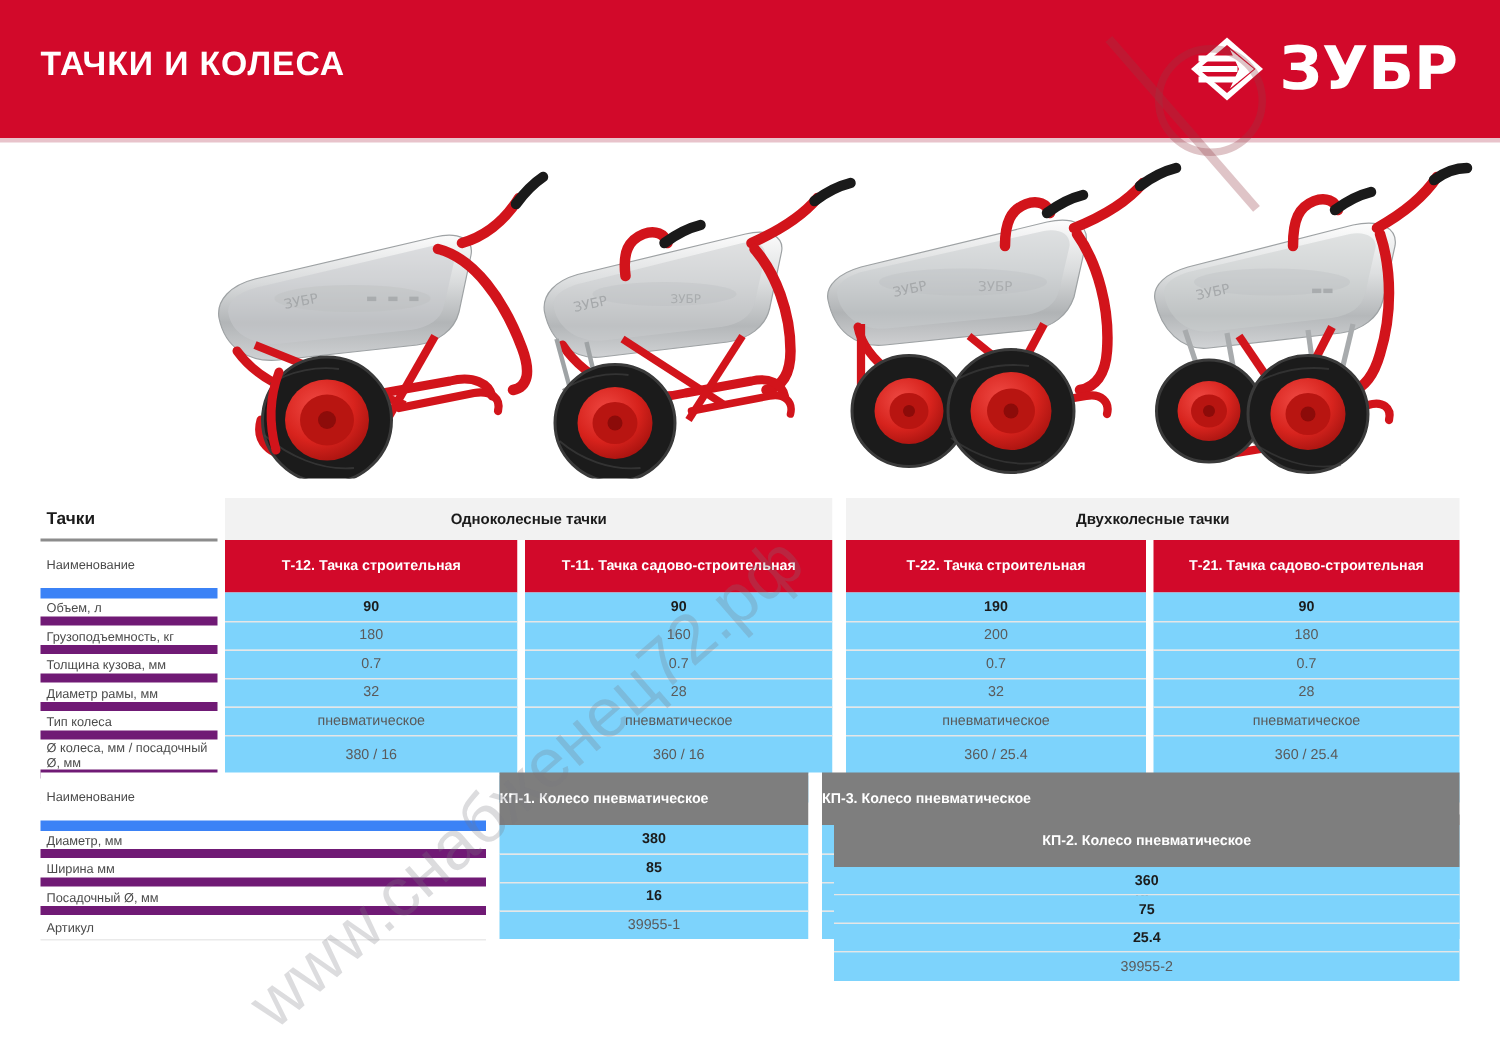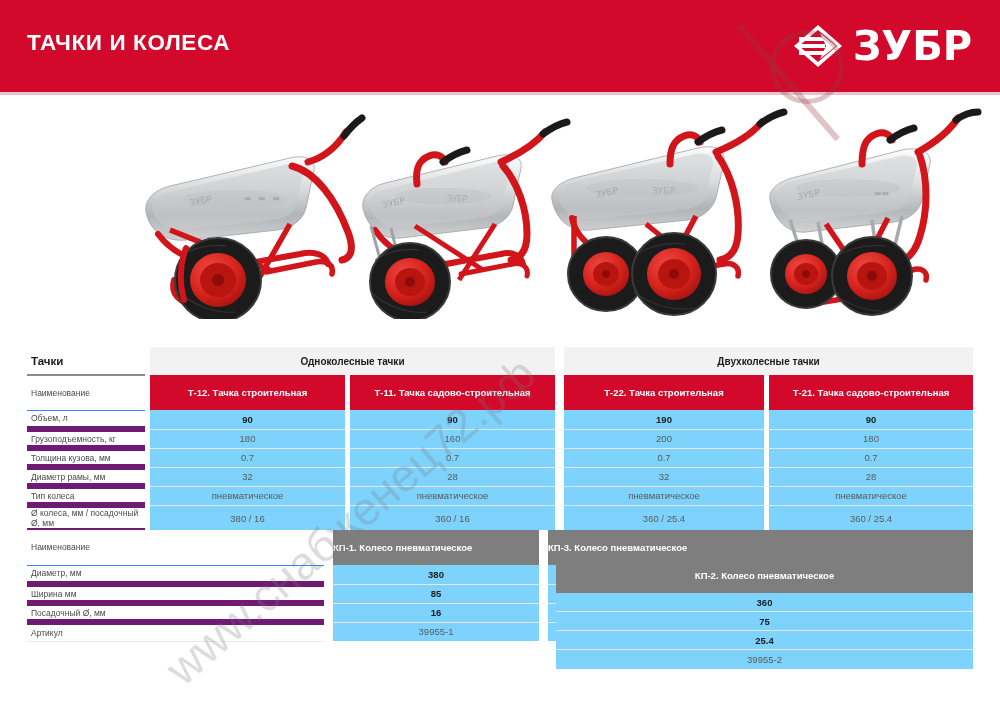--- a/index.html
+++ b/index.html
@@ -84,21 +84,21 @@
   .wm-slash {
     position: absolute;
     left: 737px; top: 28px;
     width: 6px; height: 150px;
     background: rgba(150,60,70,0.30);
     transform: rotate(-41deg);
     transform-origin: left top;
   }
 
   
-  .section { position: absolute; left: 27px; width: 946px; z-index: 20; margin-top: 15px;}
+  .section { position: absolute; left: 27px; width: 946px; z-index: 20;}
   .tbl { width: 100%; border-collapse: collapse; table-layout: fixed; }
   .tbl td { padding: 0; vertical-align: middle; }
 
   
   .cap-cell {
     height: 28px;
     font-size: 11.5px; font-weight: bold; color: #1b1b1b;
     padding-left: 4px !important;
     border-bottom: 2px solid #8c8c8c;
     background: #ffffff;
@@ -110,21 +110,21 @@
     background: #f2f2f2;
     border-bottom: none;
   }
   .cap-gap { background: #ffffff; }
 
   
   .hdr-label {
     height: 35px;
     font-size: 8.5px; color: #4a4a4a;
     padding-left: 4px !important;
-    border-bottom: 1px solid #3b82f6;
+    border-bottom: 7px solid #3b82f6;
     background: #ffffff;
   }
   .hdr-red {
     height: 35px;
     background: #d2092a; color: #ffffff;
     font-size: 9.5px; font-weight: bold;
     text-align: center;
   }
   .hdr-grey {
     height: 35px;

